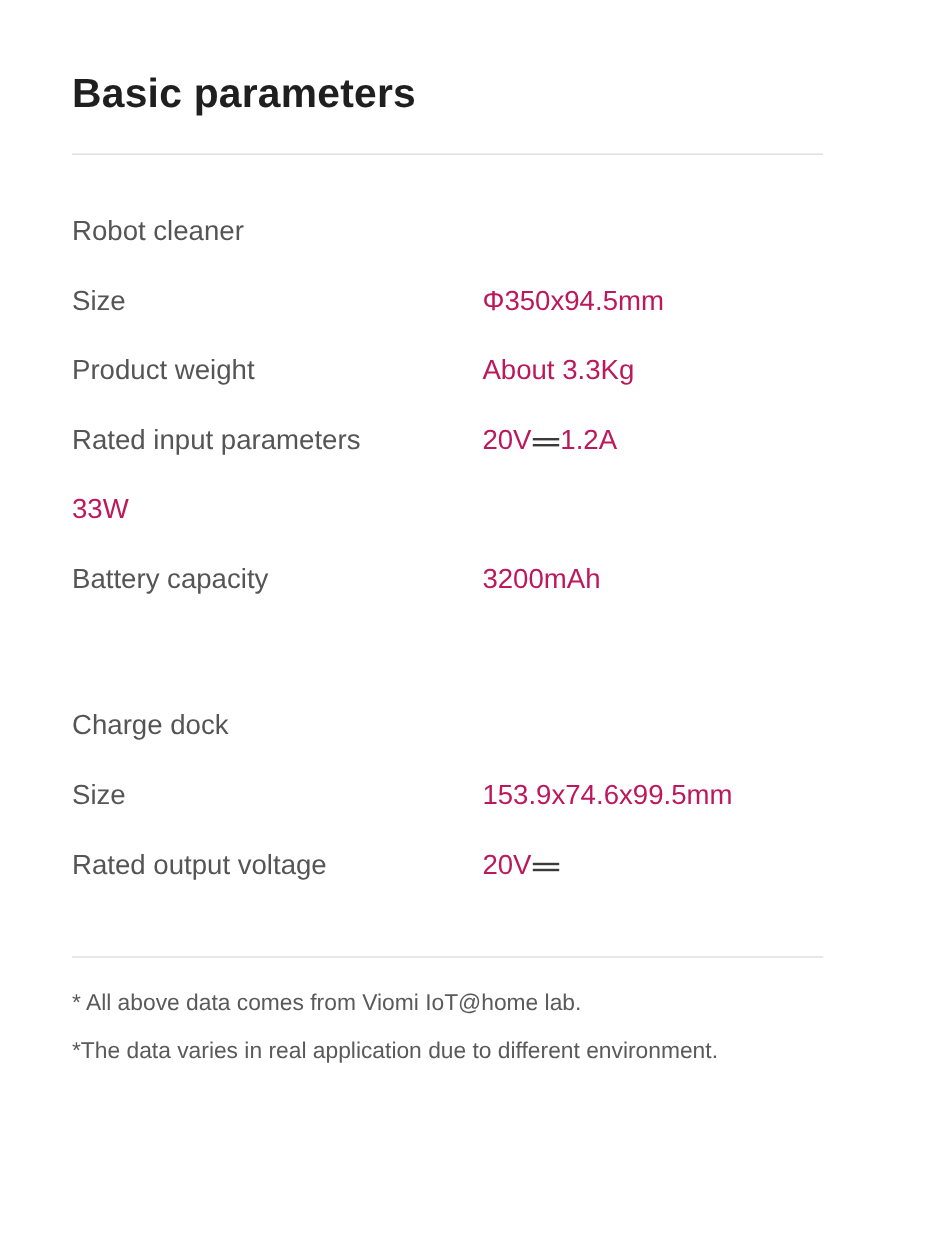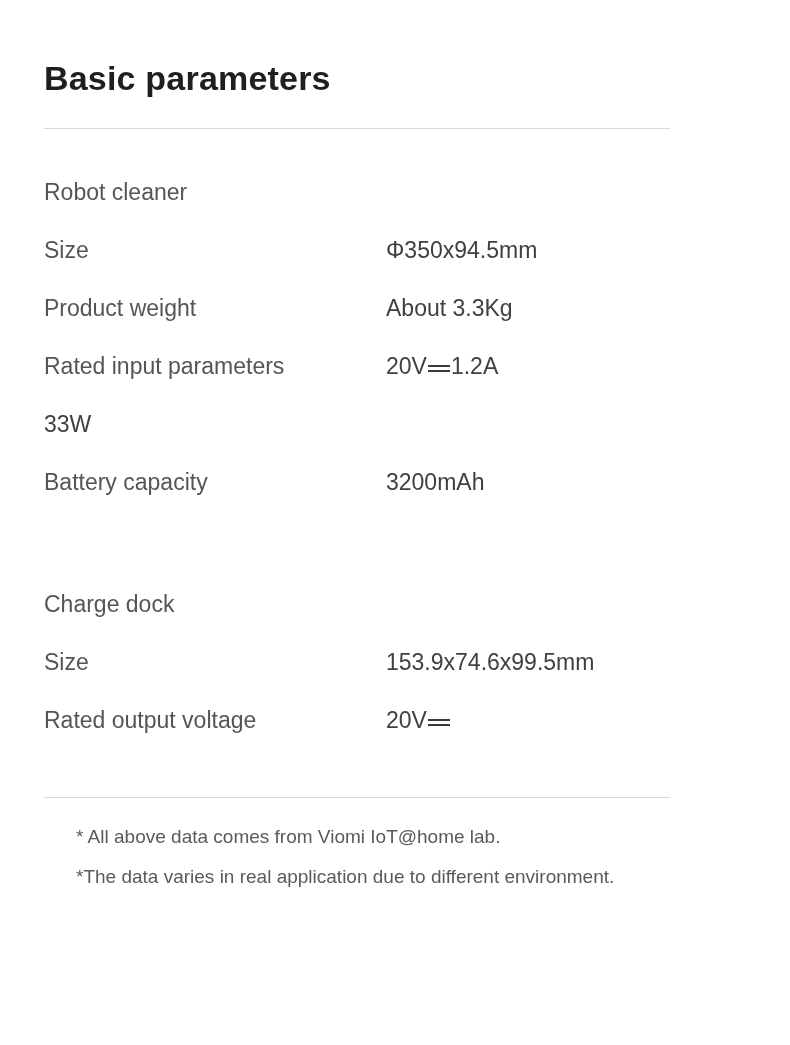--- a/index.html
+++ b/index.html
@@ -12,21 +12,21 @@
     height: 1045px;
     font-family: "Liberation Sans", sans-serif;
     color: #3d3d3d;
     -webkit-font-smoothing: antialiased;
   }
   .page {
     position: relative;
     width: 790px;
     height: 1045px;
     box-sizing: border-box;
-    padding: 0 44px;
+    padding: 0 60px;
   }
   .title {
     font-size: 34px;
     font-weight: bold;
     color: #1f1f1f;
     letter-spacing: 0.2px;
     margin: 0;
     padding-top: 56px;
     line-height: 44px;
   }
@@ -51,21 +51,21 @@
   }
   .spec-label {
     width: 342px;
     flex: 0 0 342px;
     font-size: 23px;
     color: #555555;
     line-height: 30px;
   }
   .spec-value {
     font-size: 23px;
-    color: #404040;
+    color: #be185d;
     line-height: 30px;
     white-space: nowrap;
   }
   .dc-mark {
     display: inline-block;
     position: relative;
     width: 22px;
     height: 14px;
     vertical-align: middle;
     margin: 0 1px;
@@ -80,21 +80,20 @@
   .dc-mark i.l2 { top: 9px; width: 22px; height: 2px; }
   .footer-rule {
     height: 1px;
     background: #d8d8d8;
     width: 626px;
   }
   .note {
     font-size: 19px;
     color: #5a5a5a;
     line-height: 26px;
-    margin-left: 32px;
   }
   
   .sec1-head { margin-top: 48px; }
   .gap-rows > .spec-row { margin-top: 28px; }
   .sec2-head { margin-top: 92px; }
   .footer-rule { margin-top: 62px; }
   .note-1 { margin-top: 26px; }
   .note-2 { margin-top: 14px; }
 </style>
 </head>

